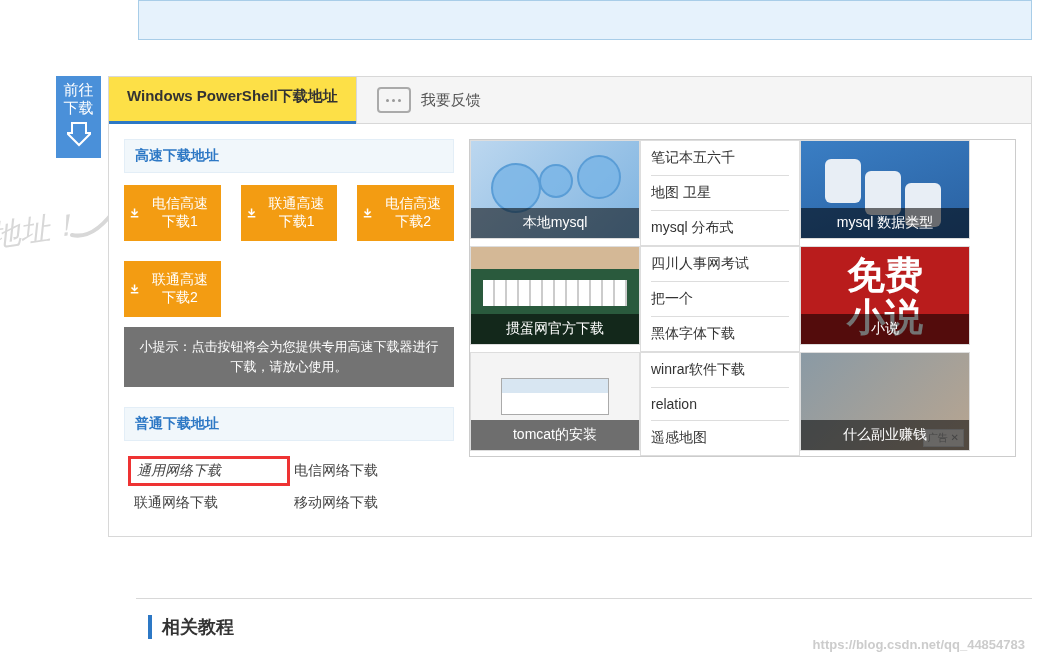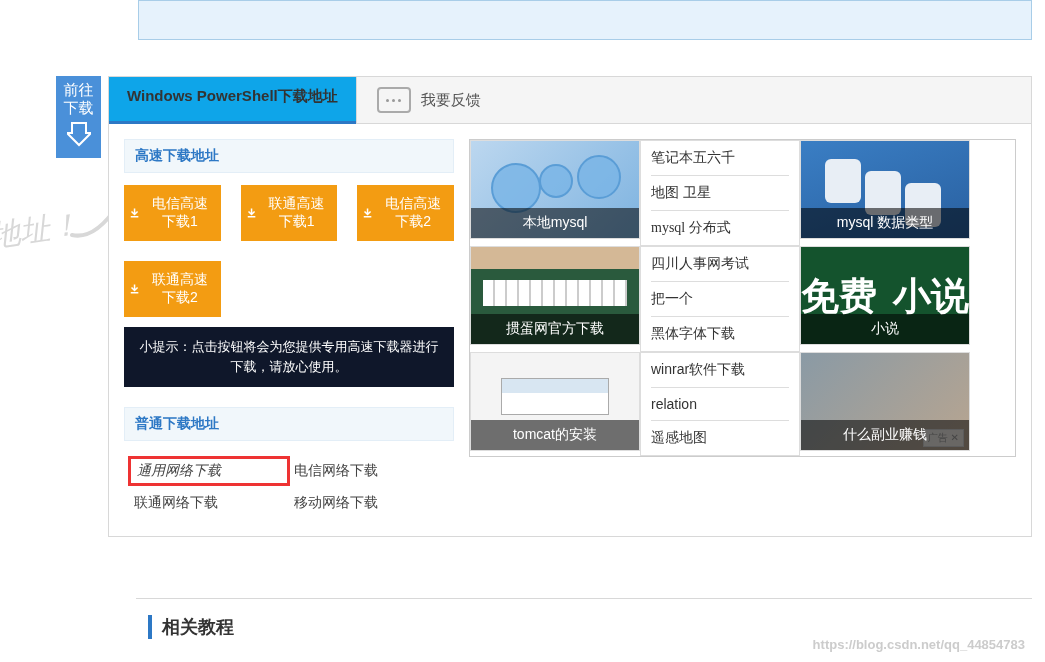--- a/index.html
+++ b/index.html
@@ -11,59 +11,59 @@
 .go-download .txt { font-size: 15px; line-height: 18px; }
 .go-download .arrow { margin: 4px auto 0; }
 
 .bg-hint { position: absolute; left: -10px; top: 210px; color: #d8d8d8; font-size: 30px; font-style: italic; transform: rotate(-8deg); }
 .bg-arrow { position: absolute; left: 70px; top: 195px; }
 
 .main-panel { position: absolute; left: 108px; top: 76px; width: 924px; border: 1px solid #d8d8d8; background: #fff; }
 
 .tabs { display: flex; border-bottom: 1px solid #d8d8d8; background: #f5f5f5; }
 .tab { padding: 10px 18px; font-size: 15px; font-weight: bold; cursor: pointer; }
-.tab.active { background: #0ea5e9; border-bottom: 3px solid #2d78c5; margin-bottom: -1px; }
+.tab.active { background: #fde047; border-bottom: 3px solid #2d78c5; margin-bottom: -1px; }
 .tab.feedback { display: flex; align-items: center; border-left: 1px solid #d8d8d8; padding: 10px 20px; font-weight: normal; color: #555; }
 .feedback-icon { width: 34px; height: 26px; border: 2px solid #aaa; border-radius: 4px; margin-right: 10px; display: flex; align-items: center; justify-content: center; gap: 3px; }
 .feedback-icon span { width: 3px; height: 3px; background: #999; border-radius: 50%; }
 
 .content-area { padding: 15px; display: flex; gap: 15px; }
 
 .left-col { width: 330px; }
 .section-title { background: #f1f7fb; color: #2d78c5; font-weight: bold; padding: 7px 10px; font-size: 14px; border: 1px solid #e3eef7; margin-bottom: 12px; }
 
 .speed-buttons { display: grid; grid-template-columns: 1fr 1fr 1fr; gap: 20px; margin-bottom: 10px; }
 .speed-btn { background: #f39c12; color: #fff; padding: 10px 6px; text-align: center; cursor: pointer; display: flex; align-items: center; justify-content: center; gap: 6px; font-size: 14px; }
 .dl-icon { display: inline-block; width: 12px; height: 12px; }
 
-.hint-box { background: #0f172a; color: #fff; padding: 10px 14px; font-size: 13px; line-height: 20px; text-align: center; margin-bottom: 20px; font-family: Liberation Serif, serif; }
+.hint-box { background: #737373; color: #fff; padding: 10px 14px; font-size: 13px; line-height: 20px; text-align: center; margin-bottom: 20px; font-family: Liberation Serif, serif; }
 
 .normal-links { display: grid; grid-template-columns: 1fr 1fr; gap: 8px 10px; padding: 6px 10px; }
 .normal-link { color: #444; cursor: pointer; font-size: 14px; padding: 3px 0; }
 .highlighted { border: 3px solid #e33; padding: 3px 6px; margin: -3px -6px; font-style: italic; }
 
 .right-col { flex: 1; }
 .ad-grid { border: 1px solid #ccc; display: grid; grid-template-columns: 170px 160px 170px; }
 .ad-cell { border: 1px solid #ddd; position: relative; overflow: hidden; }
 .ad-img-cell { height: 99px; background: #eee; display: flex; flex-direction: column; justify-content: flex-end; }
 .ad-img-cell .caption { background: rgba(0,0,0,0.55); color: #fff; text-align: center; padding: 6px 2px; font-size: 14px; position: relative; z-index: 2; }
 .ad-text-cell { padding: 0 10px; display: flex; flex-direction: column; }
 .ad-text-item { padding: 8px 0; border-bottom: 1px solid #ddd; cursor: pointer; font-size: 14px; }
-.ad-text-item:last-child { border-bottom: none; font-family: Liberation Serif, serif; }
+.ad-text-item:last-child { border-bottom: none; }
 
 .mock-bg { position: absolute; inset: 0; }
 .mock-bg.blue1 { background: linear-gradient(135deg,#bcd7ef,#7eb3e0); }
 .mock-bg.blue1 .circle { position: absolute; border-radius: 50%; background: rgba(120,180,230,0.8); border: 2px solid #5a9dd6; }
 .mock-bg.game { background: #2a5a3d; }
 .mock-bg.game .topbar { height: 22px; background: #d4b896; }
 .mock-bg.game .cards { position: absolute; bottom: 38px; left: 12px; right: 12px; height: 26px; background: repeating-linear-gradient(90deg,#fff 0,#fff 10px,#ccc 10px,#ccc 12px); }
 .mock-bg.sw { background: #f4f4f4; }
 .mock-bg.sw .win { position: absolute; top: 25px; left: 30px; right: 30px; bottom: 35px; background: #fff; border: 1px solid #aaa; }
 .mock-bg.sw .win .hdr { height: 14px; background: #d8e6f2; }
-.mock-bg.orange { background: #14532d; display: flex; align-items: center; justify-content: space-between; }
+.mock-bg.orange { background: #b91c1c; display: flex; align-items: center; justify-content: center; flex-direction: column; }
 .mock-bg.orange .big { color: #fff; font-size: 38px; font-weight: bold; line-height: 42px; }
 .mock-bg.db { background: linear-gradient(160deg,#3a7ec4,#2960a0); }
 .mock-bg.db .cyl { position: absolute; width: 36px; height: 44px; background: #e8eef5; border-radius: 6px; }
 .mock-bg.photo { background: linear-gradient(135deg,#8a9aa5,#b8a590); }
 
 .ad-badge { position: absolute; right: 5px; bottom: 3px; font-size: 10px; color: #999; background: rgba(255,255,255,0.7); padding: 1px 4px; border: 1px solid #ccc; }
 
 .related-section { position: absolute; left: 136px; top: 598px; width: 896px; border-top: 1px solid #d8d8d8; padding: 16px 12px 10px; }
 .related-title { font-size: 18px; font-weight: bold; border-left: 4px solid #2d78c5; padding-left: 10px; }
 

